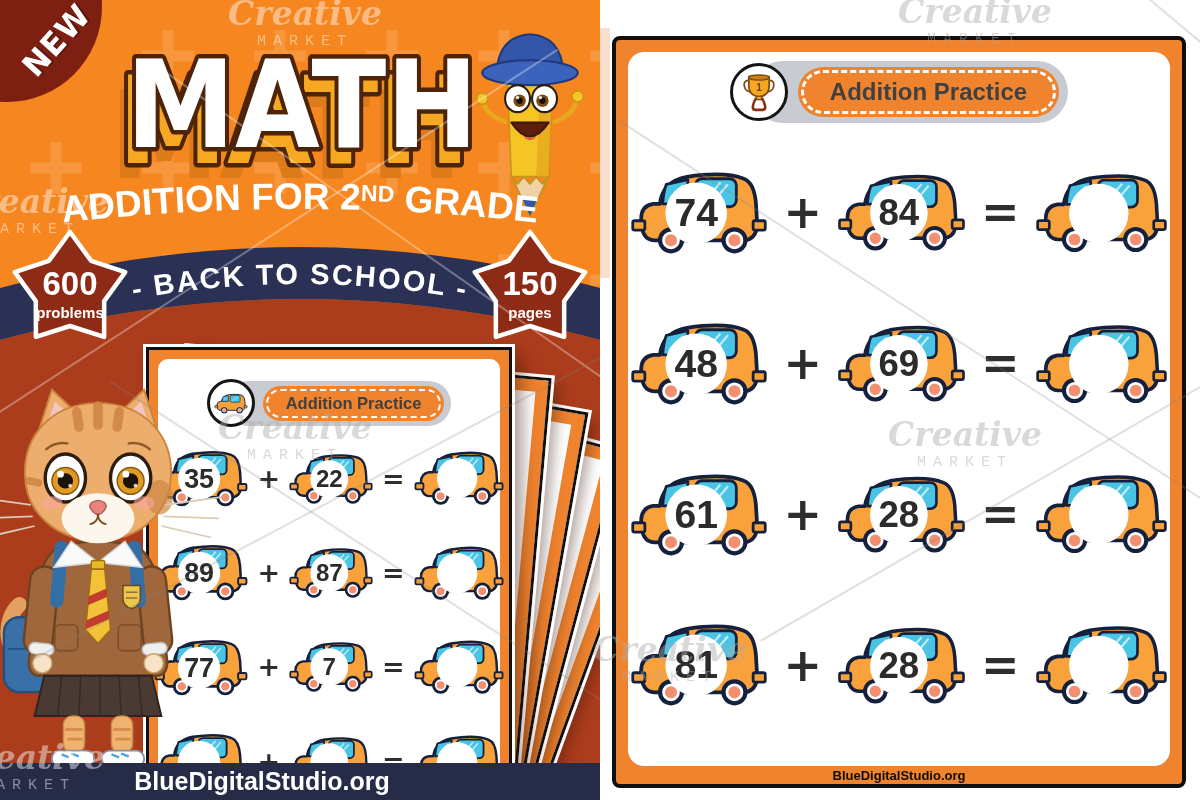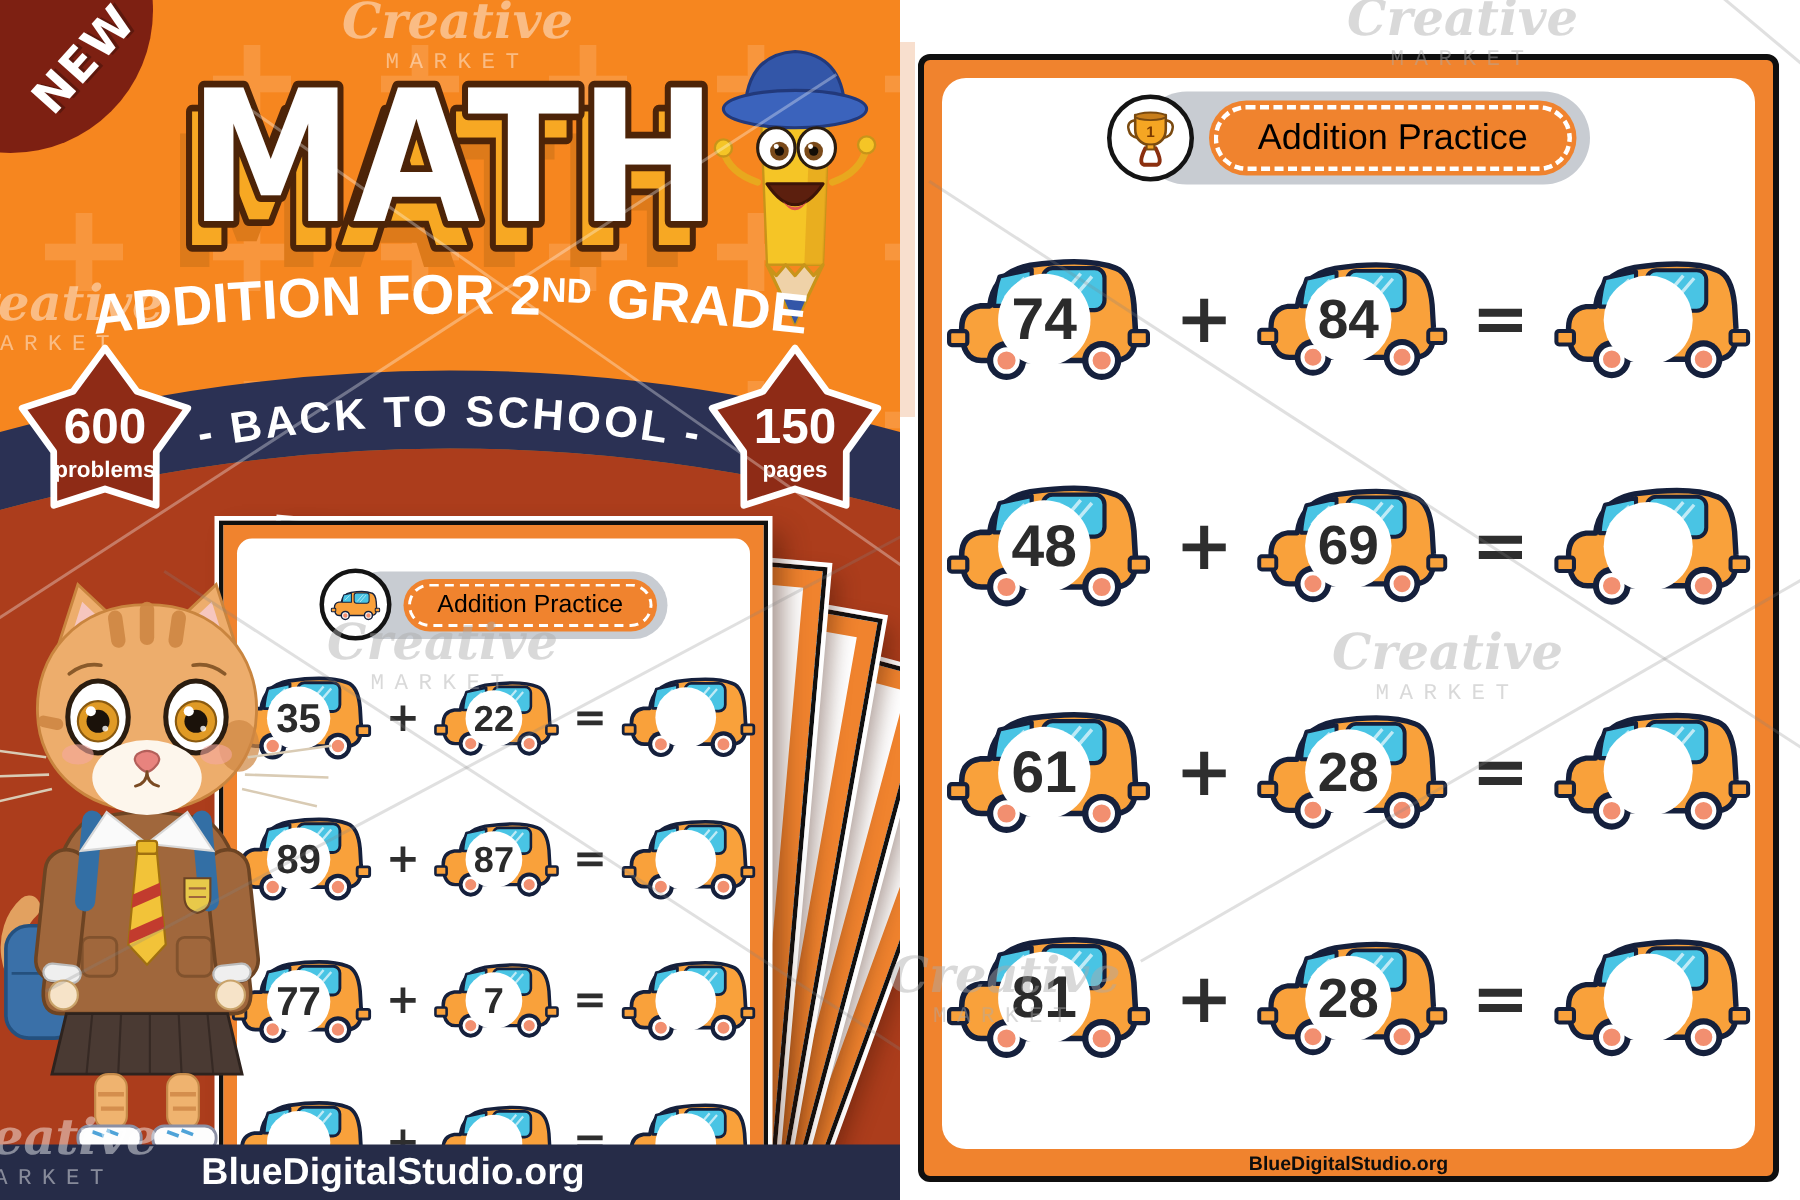--- a/index.html
+++ b/index.html
@@ -46,21 +46,21 @@
   .page-frame{position:absolute;inset:0;background:#F0832E;}
   .page-white{position:absolute;inset:9px;background:#ffffff;border-radius:10px;
     display:flex;flex-direction:column;align-items:center;}
 
   
   .hdr{position:relative;display:flex;align-items:center;}
   .hdr .tcirc{border-radius:50%;background:#fff;border:3px solid #141414;box-sizing:border-box;
     display:flex;align-items:center;justify-content:center;z-index:2;flex:none;}
   .hdr .gpill{background:#C8CCD2;border-radius:40px;display:flex;align-items:center;}
   .hdr .opill{background:#F0832E;border-radius:26px;padding:3px;}
-  .hdr .opill-in{border:3px dashed #fff;border-radius:22px;color:#000000;font-weight:normal;
+  .hdr .opill-in{border:3px dashed #fff;border-radius:22px;color:#404040;font-weight:bold;
     white-space:nowrap;font-family:"Liberation Sans",sans-serif;}
   
   .hdr.small{margin-top:20px;}
   .hdr.small .tcirc{width:48px;height:48px;}
   .hdr.small .gpill{margin-left:-30px;padding:5px 7px 5px 38px;}
   .hdr.small .opill-in{font-size:16.5px;padding:3px 18px;border-width:2.5px;}
   
   .hdr.bigh{margin-top:9px;}
   .hdr.bigh .tcirc{width:58px;height:58px;}
   .hdr.bigh .gpill{margin-left:-36px;padding:6px 9px 6px 46px;}

